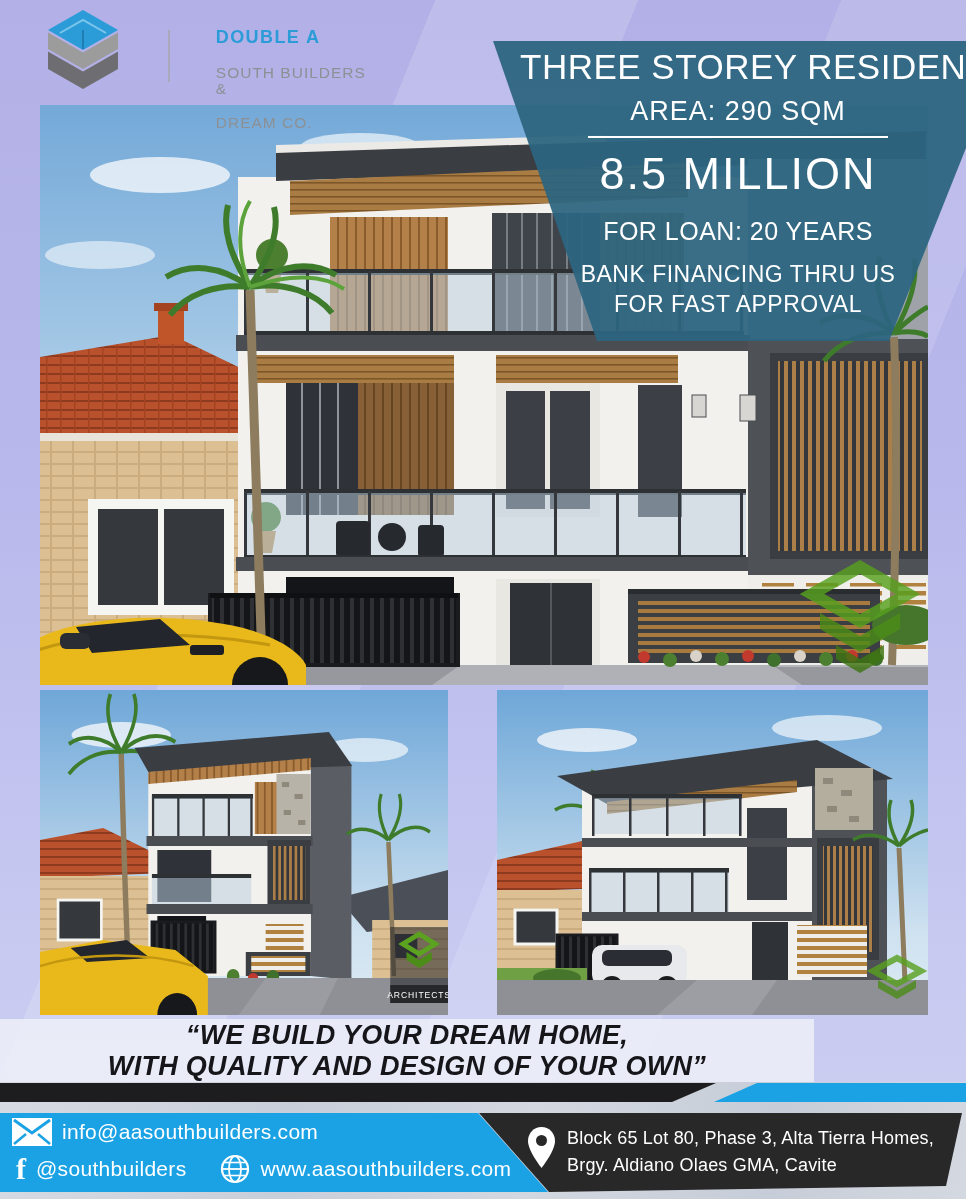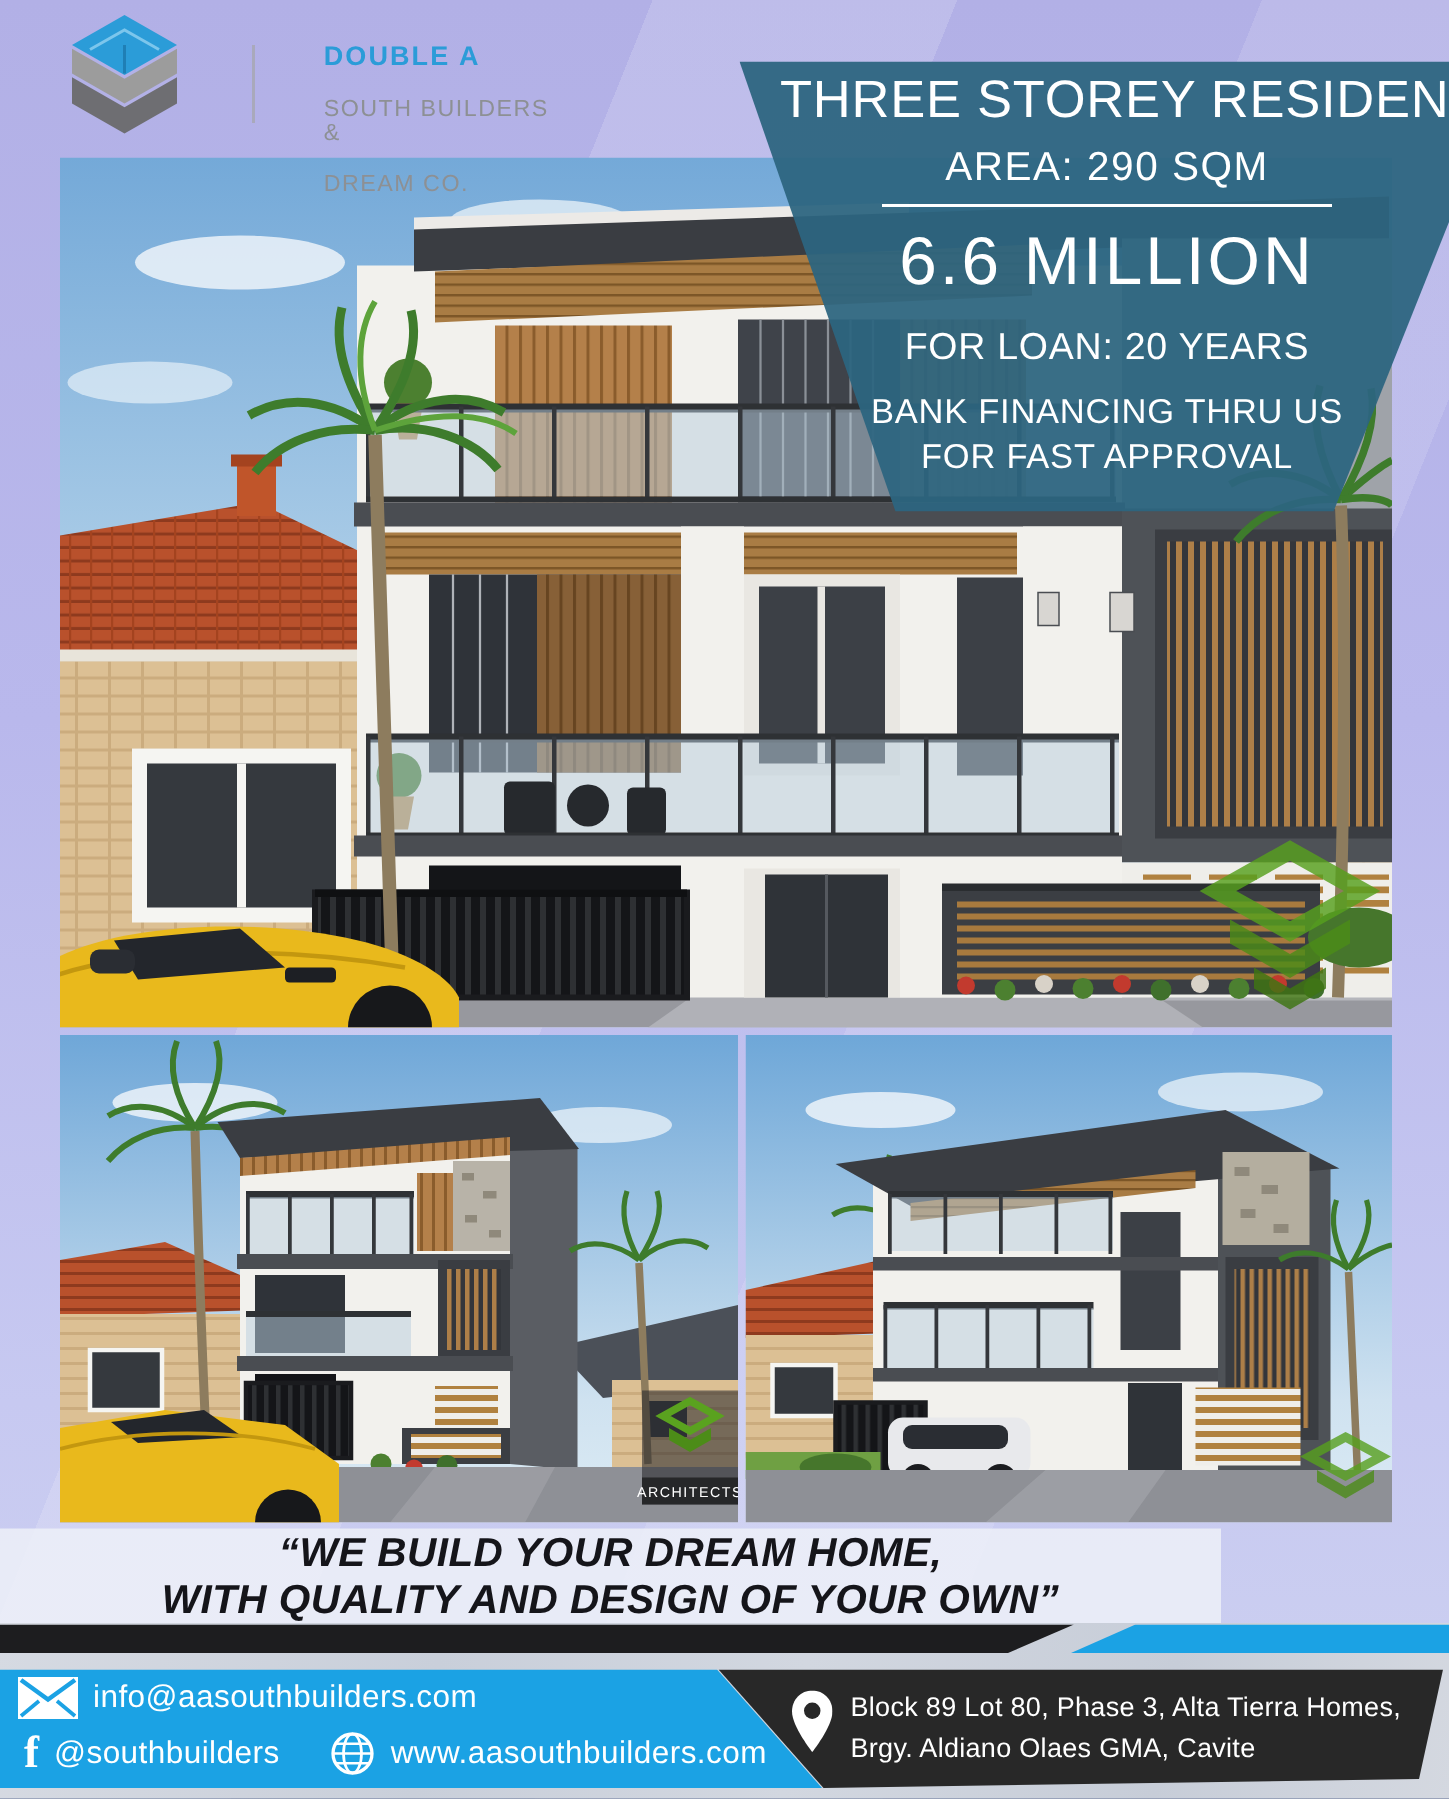--- a/index.html
+++ b/index.html
@@ -13,21 +13,21 @@
   .abs{position:absolute;}
   
   .logo-wrap{left:46px;top:8px;width:320px;height:100px;z-index:6;display:flex;gap:36px;}
   .logo-cube{width:74px;height:92px;flex:0 0 auto;}
   .logo-divider{width:2px;height:52px;background:#a9a9bb;margin:22px 10px 0 12px;}
   .logo-text{padding-top:20px;line-height:1;}
   .logo-line1{color:#2b9cd8;font-size:18px;letter-spacing:1.4px;font-weight:700;}
   .logo-line2,.logo-line3{color:#8d9094;font-size:15.5px;letter-spacing:1px;margin-top:19px;font-weight:400;}
   
   .photo-main{left:40px;top:105px;width:888px;height:580px;z-index:1;}
-  .photo-left{left:40px;top:690px;width:452px;height:325px;z-index:1;}
+  .photo-left{left:40px;top:690px;width:408px;height:325px;z-index:1;}
   .photo-right{left:497px;top:690px;width:431px;height:325px;z-index:1;}
   .photo-main svg,.photo-left svg,.photo-right svg{display:block;width:100%;height:100%;}
   
   .offer-banner{inset:0;z-index:4;background:rgba(45,101,128,0.94);
     clip-path:polygon(493px 41px,966px 41px,966px 148px,889px 341px,597px 341px);}
   .offer-inner{position:absolute;left:520px;top:47px;width:436px;text-align:center;color:#ffffff;}
   .ob-title{font-size:35px;letter-spacing:0.5px;white-space:nowrap;}
   .ob-area{font-size:27px;letter-spacing:1px;margin-top:9px;}
   .ob-underline{width:300px;height:2px;background:#ffffff;margin:9px auto 10px auto;}
   .ob-price{font-size:45px;letter-spacing:2px;white-space:nowrap;}
@@ -306,21 +306,21 @@
       <path d="M192,580 a28,28 0 0 1 56,0 Z" fill="#17181b"></path>
     </g>
   </svg>
   </div>
 
   <div class="abs offer-banner">
     <div class="offer-inner">
       <div class="ob-title">THREE STOREY RESIDENTIAL</div>
       <div class="ob-area">AREA: 290 SQM</div>
       <div class="ob-underline"></div>
-      <div class="ob-price">6.6 MILLION</div>
+      <div class="ob-price">8.5 MILLION</div>
       <div class="ob-loan">FOR LOAN: 20 YEARS</div>
       <div class="ob-fin1">BANK FINANCING THRU US</div>
       <div class="ob-fin2">FOR FAST APPROVAL</div>
     </div>
   </div>
 
   <div class="abs photo-left">
   <svg viewBox="0 0 452 325" preserveAspectRatio="none">
     <defs>
       <linearGradient id="l-sky" x1="0" y1="0" x2="0" y2="1">
@@ -601,17 +601,17 @@
     <span class="contact-text">www.aasouthbuilders.com</span>
   </div>
 
   <div class="abs pin-wrap" style="z-index:4;">
     <svg width="27" height="41" viewBox="0 0 27 41">
       <path d="M13.5,0 C21,0 27,6 27,14 C27,24 13.5,41 13.5,41 C13.5,41 0,24 0,14 C0,6 6,0 13.5,0 Z" fill="#ffffff"></path>
       <circle cx="13.5" cy="13.5" r="5.5" fill="#282828"></circle>
     </svg>
   </div>
   <div class="abs addr-block" style="z-index:4;">
-    <div>Block 89 Lot 80, Phase 3, Alta Tierra Homes,</div>
+    <div>Block 65 Lot 80, Phase 3, Alta Tierra Homes,</div>
     <div>Brgy. Aldiano Olaes GMA, Cavite</div>
   </div>
 
 </div>
 
 </body></html>

